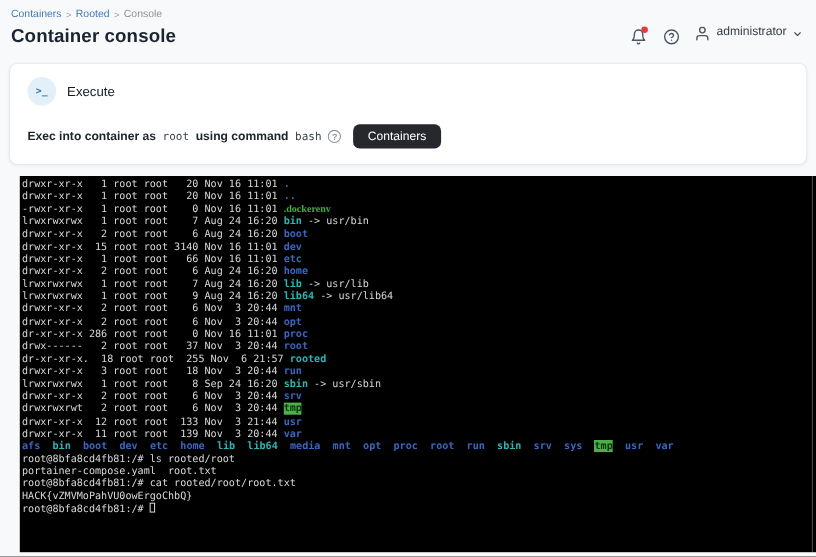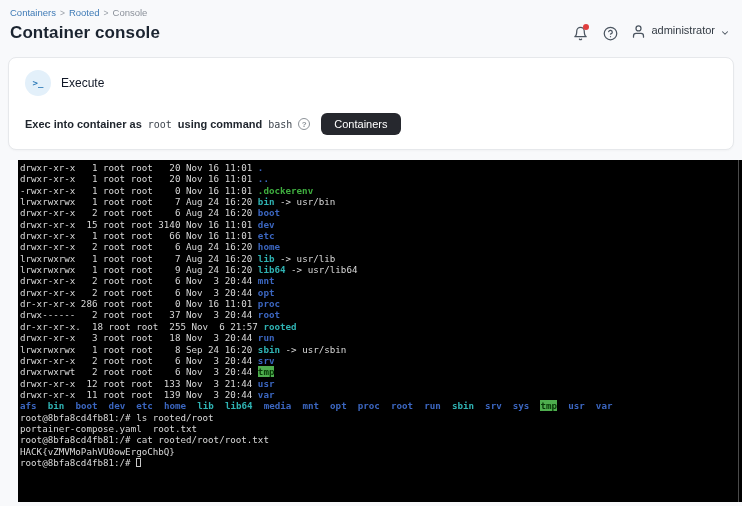--- a/index.html
+++ b/index.html
@@ -147,21 +147,21 @@
     <span class="code-token">bash</span>
     <span class="help-circle">?</span>
     <button class="btn-dark">Containers</button>
   </div>
 </div>
 
 <div class="terminal">
   <div id="terminal-output">
       <div class="tline"><span>drwxr-xr-x   1 root root   20 Nov 16 11:01 </span><span class="seg-colored" style="color: rgb(59, 102, 192);">.</span></div>
       <div class="tline"><span>drwxr-xr-x   1 root root   20 Nov 16 11:01 </span><span class="seg-colored" style="color: rgb(59, 102, 192);">..</span></div>
-      <div class="tline"><span>-rwxr-xr-x   1 root root    0 Nov 16 11:01 </span><span class="seg-colored" style="color: rgb(63, 174, 63);">.dockerenv</span></div>
+      <div class="tline"><span>-rwxr-xr-x   1 root root    0 Nov 16 11:01 </span><span class="seg-colored" style="color: rgb(63, 174, 63); font-family: Liberation Serif, serif;">.dockerenv</span></div>
       <div class="tline"><span>lrwxrwxrwx   1 root root    7 Aug 24 16:20 </span><span class="seg-colored" style="color: rgb(47, 179, 179);">bin</span><span> -&gt; usr/bin</span></div>
       <div class="tline"><span>drwxr-xr-x   2 root root    6 Aug 24 16:20 </span><span class="seg-colored" style="color: rgb(59, 102, 192);">boot</span></div>
       <div class="tline"><span>drwxr-xr-x  15 root root 3140 Nov 16 11:01 </span><span class="seg-colored" style="color: rgb(59, 102, 192);">dev</span></div>
       <div class="tline"><span>drwxr-xr-x   1 root root   66 Nov 16 11:01 </span><span class="seg-colored" style="color: rgb(59, 102, 192);">etc</span></div>
       <div class="tline"><span>drwxr-xr-x   2 root root    6 Aug 24 16:20 </span><span class="seg-colored" style="color: rgb(59, 102, 192);">home</span></div>
       <div class="tline"><span>lrwxrwxrwx   1 root root    7 Aug 24 16:20 </span><span class="seg-colored" style="color: rgb(47, 179, 179);">lib</span><span> -&gt; usr/lib</span></div>
       <div class="tline"><span>lrwxrwxrwx   1 root root    9 Aug 24 16:20 </span><span class="seg-colored" style="color: rgb(47, 179, 179);">lib64</span><span> -&gt; usr/lib64</span></div>
       <div class="tline"><span>drwxr-xr-x   2 root root    6 Nov  3 20:44 </span><span class="seg-colored" style="color: rgb(59, 102, 192);">mnt</span></div>
       <div class="tline"><span>drwxr-xr-x   2 root root    6 Nov  3 20:44 </span><span class="seg-colored" style="color: rgb(59, 102, 192);">opt</span></div>
       <div class="tline"><span>dr-xr-xr-x 286 root root    0 Nov 16 11:01 </span><span class="seg-colored" style="color: rgb(59, 102, 192);">proc</span></div>

